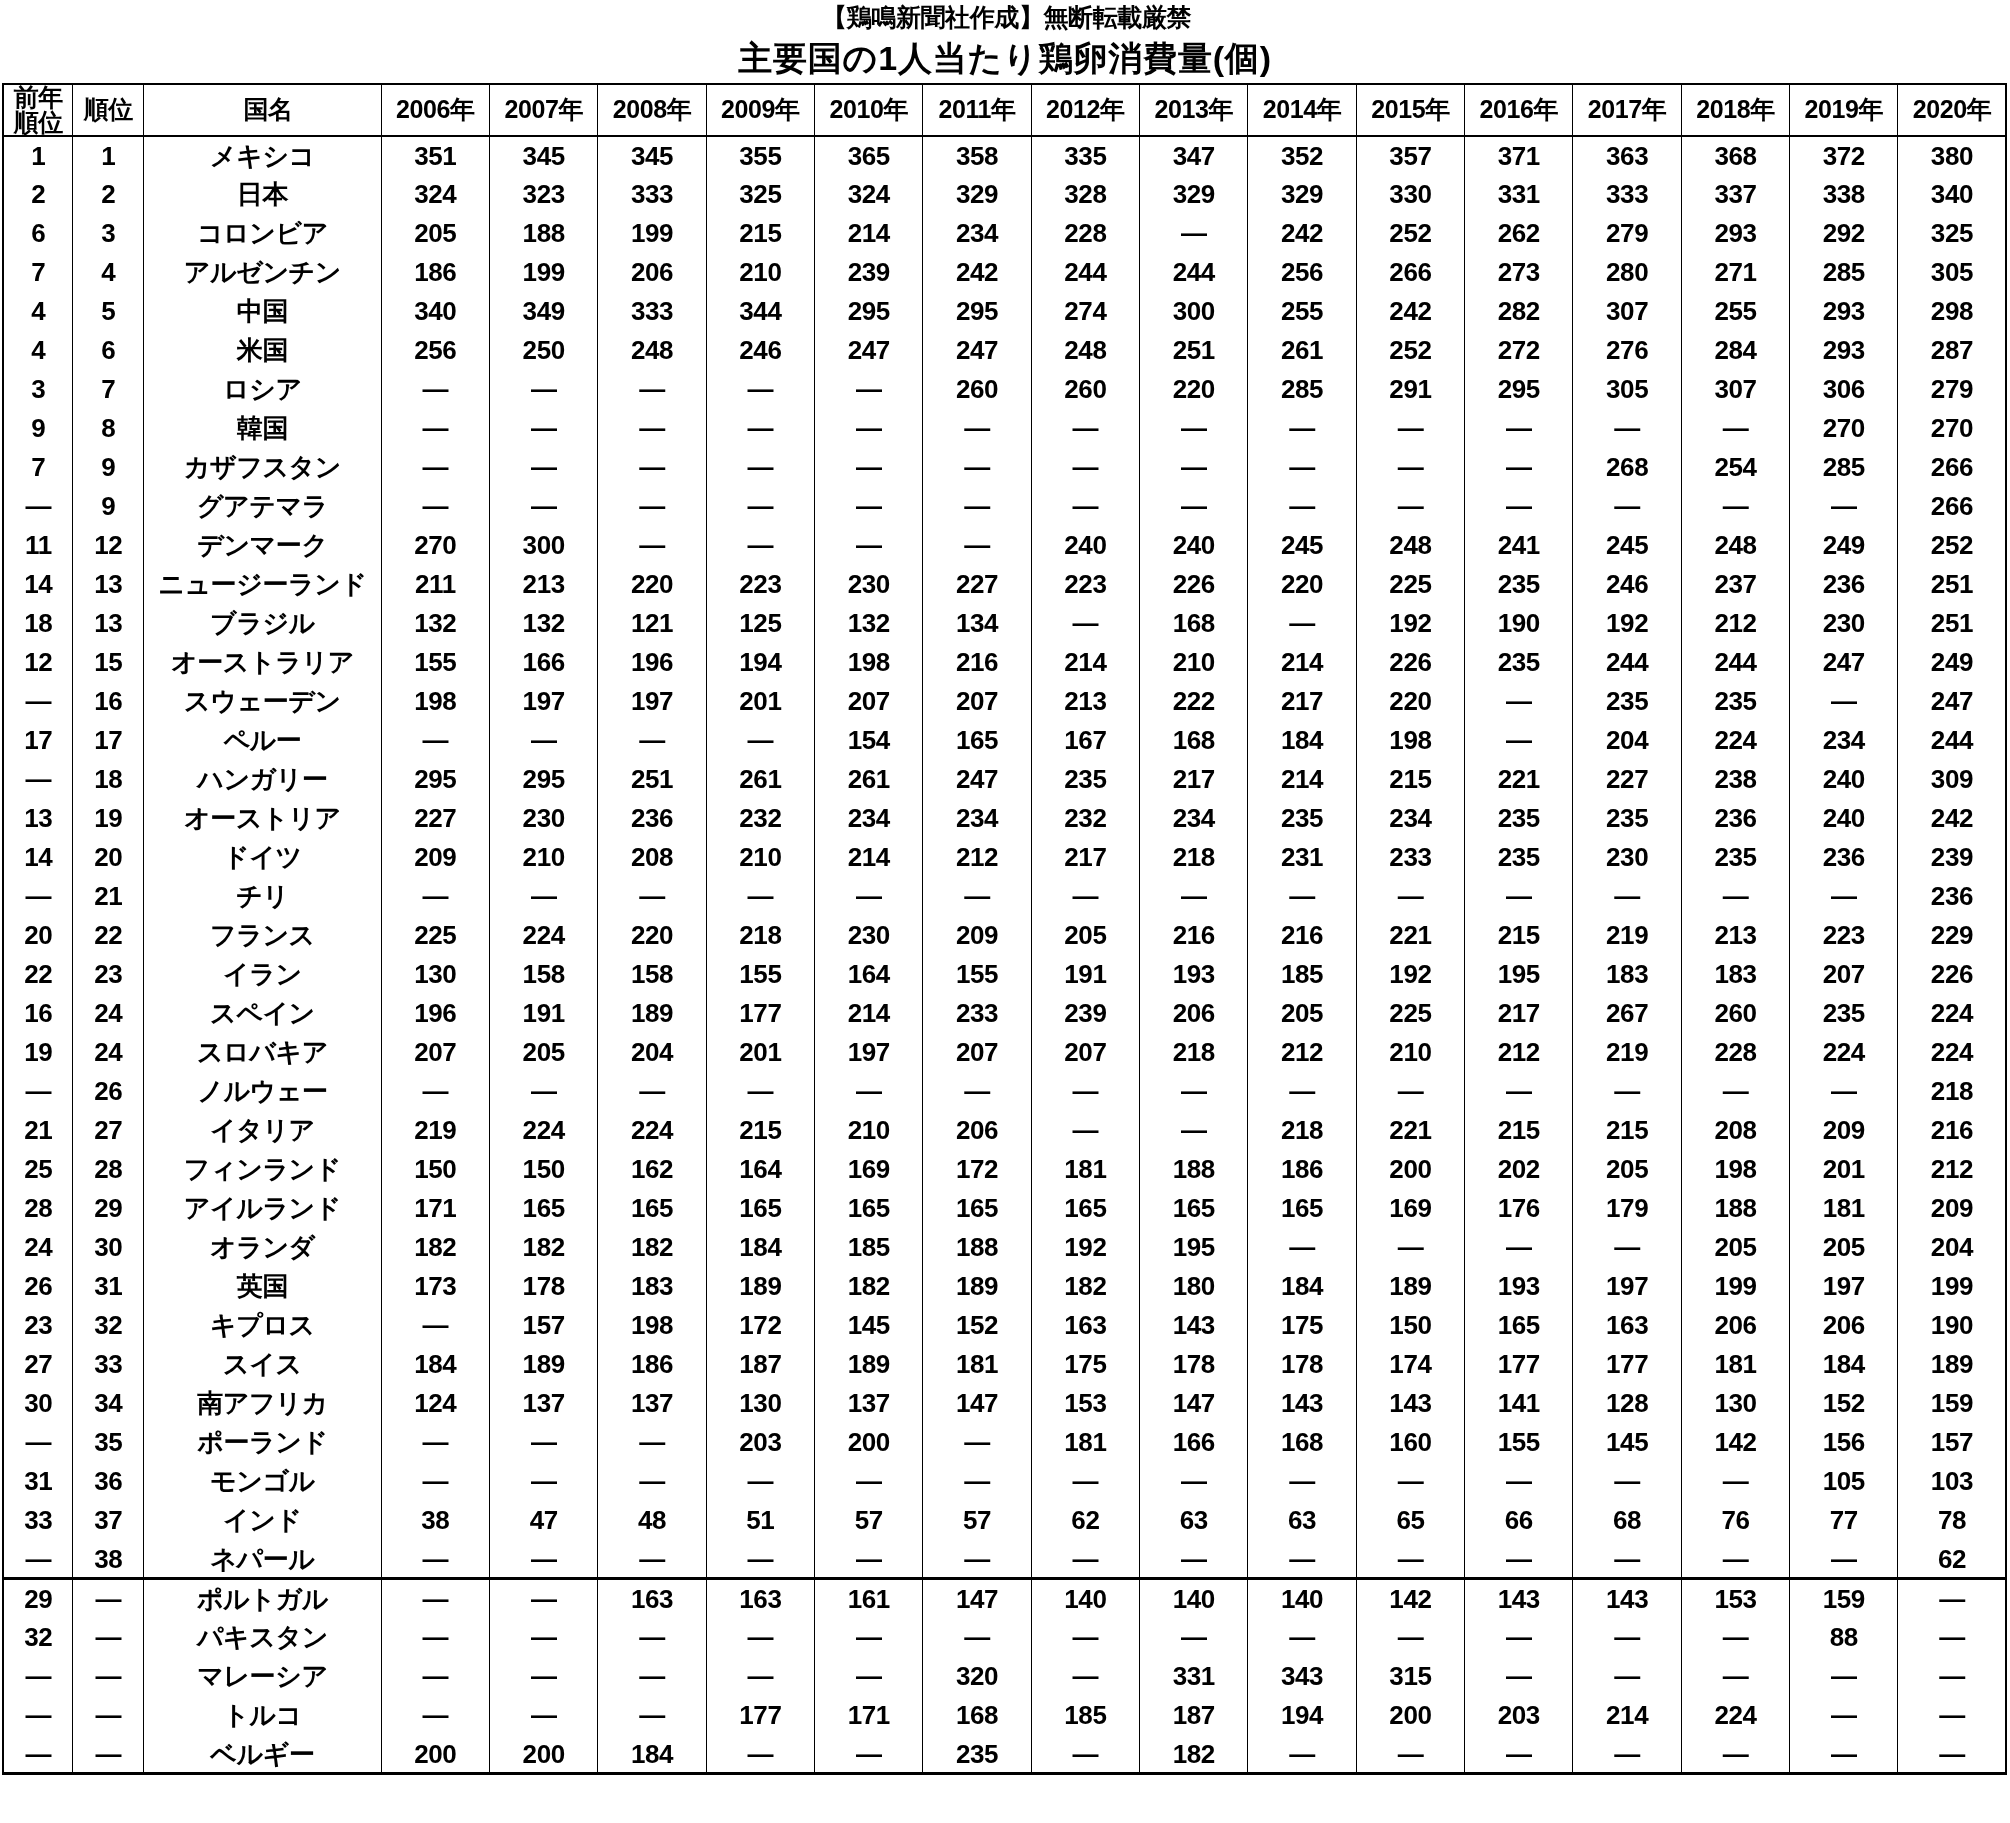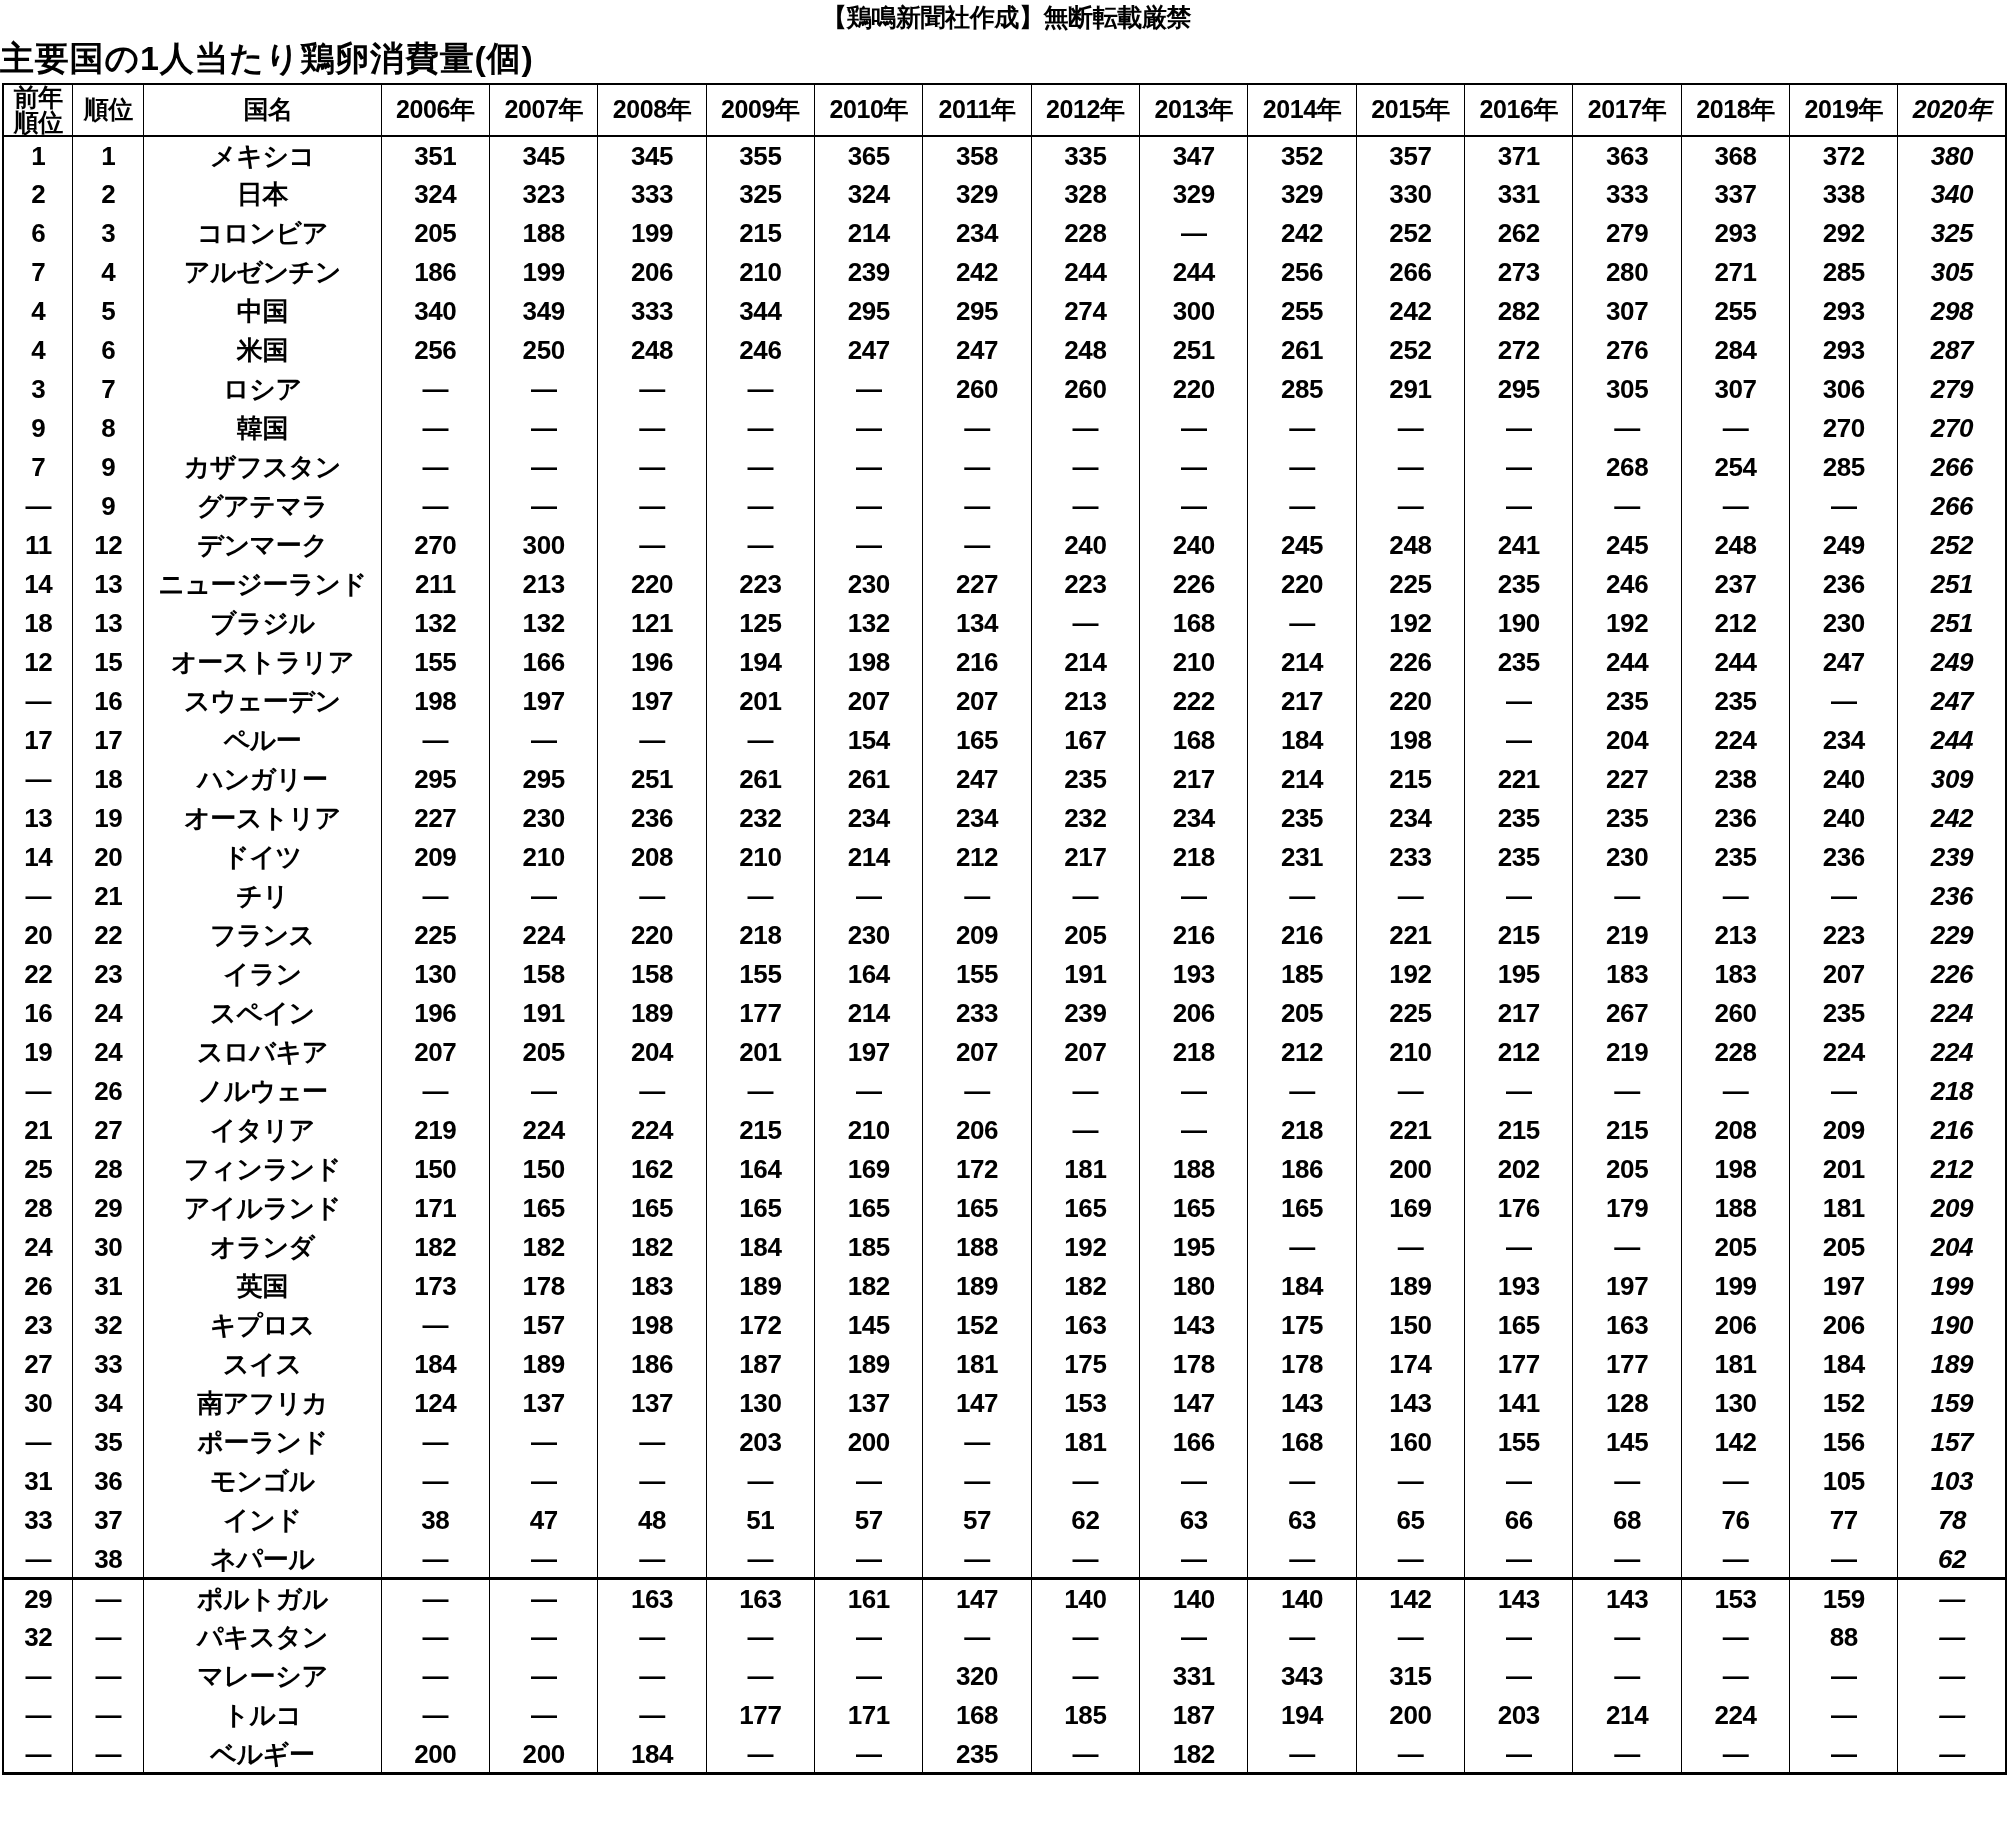--- a/index.html
+++ b/index.html
@@ -17,20 +17,21 @@
   #credit-line {
     font-size: 25px;
     font-weight: bold;
     line-height: 1;
     padding: 4.8px 0 0 3.2px;
     letter-spacing: -0.4px;
     white-space: nowrap;
     text-align: center;
   }
   #doc-title {
+    text-align: center;
     font-size: 34px;
     font-weight: bold;
     letter-spacing: 0.8px;
     margin-top: 11.2px;
     margin-bottom: 8px;
     line-height: 1;
   }
   table.maintable {
     border-collapse: collapse;
     width: 2005px;
@@ -72,21 +73,21 @@
     font-size: 26px;
     letter-spacing: -0.8px;
   }
   td.val {
     font-size: 26.5px;
   }
   tbody tr { height: 39px; }
   tbody.group-bottom tr:first-child td { border-top: 3.2px solid #000; }
   tbody.group-main tr:first-child td { }
   .outer-left { border-left: 2.4px solid #000 !important; }
-  .outer-right { border-right: 2.4px solid #000 !important; font-style: italic; }
+  .outer-right { border-right: 2.4px solid #000 !important; }
   tbody.group-bottom tr:last-child td { border-bottom: 3.2px solid #000; }
   col.c-prev { width: 50px; }
   col.c-rank { width: 51px; }
   col.c-country { width: 171px; }
   col.c-year { width: 78px; }
 </style>
 </head>
 <body>
 
 <div id="credit-line">【鶏鳴新聞社作成】無断転載厳禁</div>

